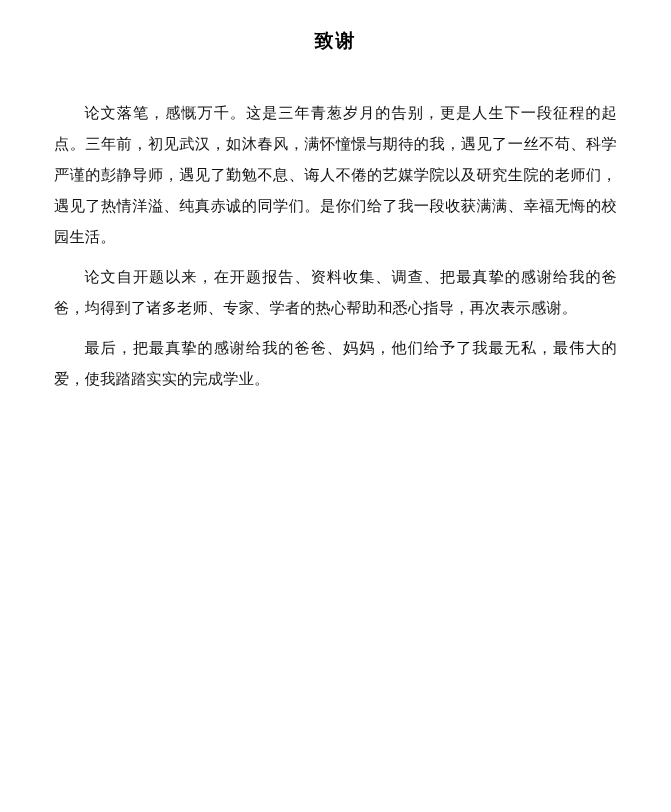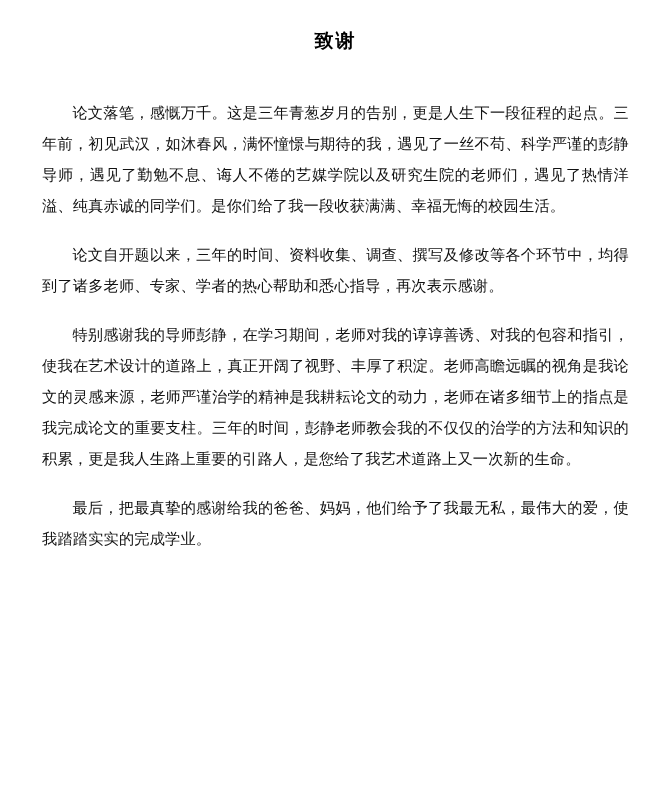--- a/index.html
+++ b/index.html
@@ -11,56 +11,55 @@
     width: 671px;
     height: 812px;
     font-family: "DejaVu Sans", "Liberation Sans", sans-serif;
     color: #0a0a0a;
     overflow: hidden;
   }
   .page {
     width: 671px;
     height: 812px;
     box-sizing: border-box;
-    padding: 0 42px;
+    padding: 0 54px;
     position: relative;
   }
   .doc-title {
     text-align: center;
     font-size: 19px;
     font-weight: bold;
     letter-spacing: 2px;
     margin: 0;
     padding-top: 28px;
     color: #000;
   }
   .body-block {
     margin-top: 44px;
   }
   .para {
     font-size: 15.2px;
     line-height: 31px;
     text-align: justify;
     text-justify: inter-ideograph;
     text-indent: 2em;
-    margin: 18px 0 9px 0;
+    margin: 0 0 9px 0;
     color: #111;
     letter-spacing: 0.2px;
   }
   .para:last-child {
     margin-bottom: 0;
   }
 </style>
 </head>
 <body>
 
 <div class="page">
 
   <h1 class="doc-title">致谢</h1>
 
   <div class="body-block">
     <p class="para">论文落笔，感慨万千。这是三年青葱岁月的告别，更是人生下一段征程的起点。三年前，初见武汉，如沐春风，满怀憧憬与期待的我，遇见了一丝不苟、科学严谨的彭静导师，遇见了勤勉不息、诲人不倦的艺媒学院以及研究生院的老师们，遇见了热情洋溢、纯真赤诚的同学们。是你们给了我一段收获满满、幸福无悔的校园生活。</p>
-    <p class="para">论文自开题以来，三年的时间、资料收集、调查、撰写及修改等各个环节中，均得到了诸多老师、专家、学者的热心帮助和悉心指导，再次表示感谢。</p>
-    <p class="para">特别感谢我的导师彭静，在学习期间，老师对我的谆谆善诱、对我的包容和指引，使我在艺术设计的道路上，真正开阔了视野、丰厚了积淀。老师高瞻远瞩的视角是我论文的灵感来源，老师严谨治学的精神是我耕耘论文的动力，老师在诸多细节上的指点是我完成论文的重要支柱。三年的时间，彭静老师教会我的不仅仅的治学的方法和知识的积累，更是我人生路上重要的引路人，是您给了我艺术道路上又一次新的生命。</p>
+    <p class="para">论文自开题以来，在开题报告、资料收集、调查、把最真挚的感谢给我的爸爸，均得到了诸多老师、专家、学者的热心帮助和悉心指导，再次表示感谢。</p>
     <p class="para">最后，把最真挚的感谢给我的爸爸、妈妈，他们给予了我最无私，最伟大的爱，使我踏踏实实的完成学业。</p>
   </div>
 
 </div>
 
 </body></html>

